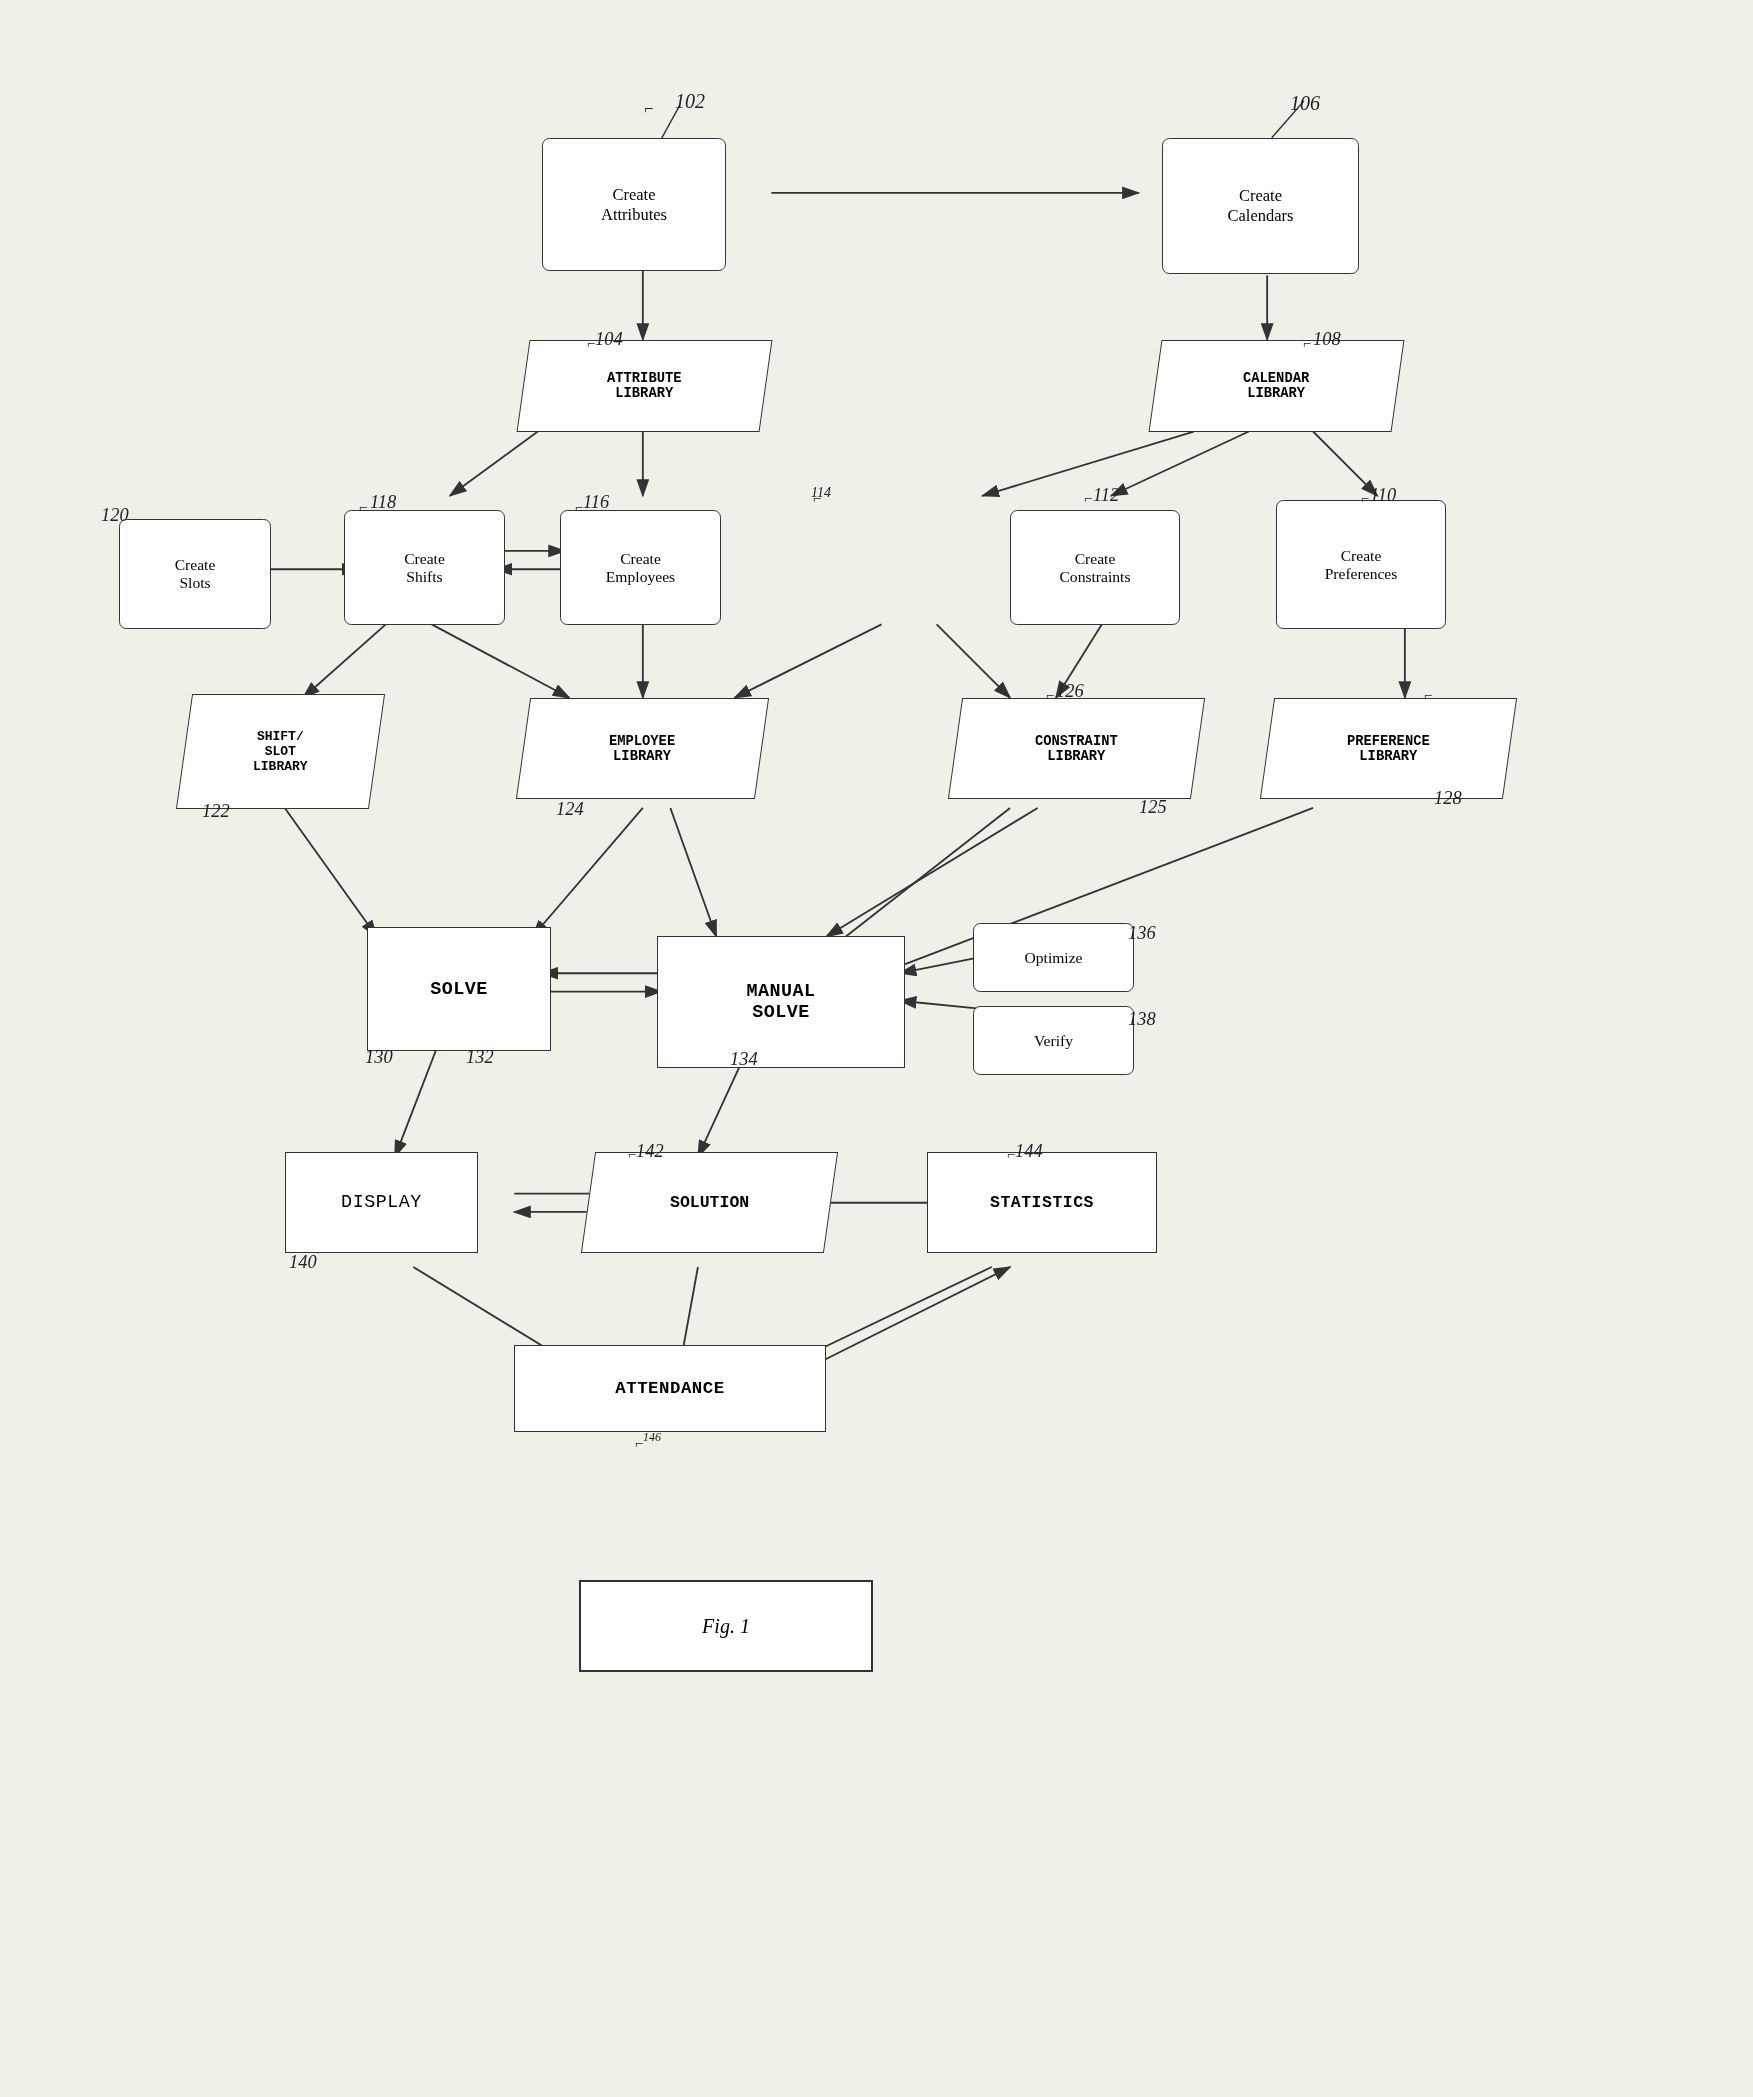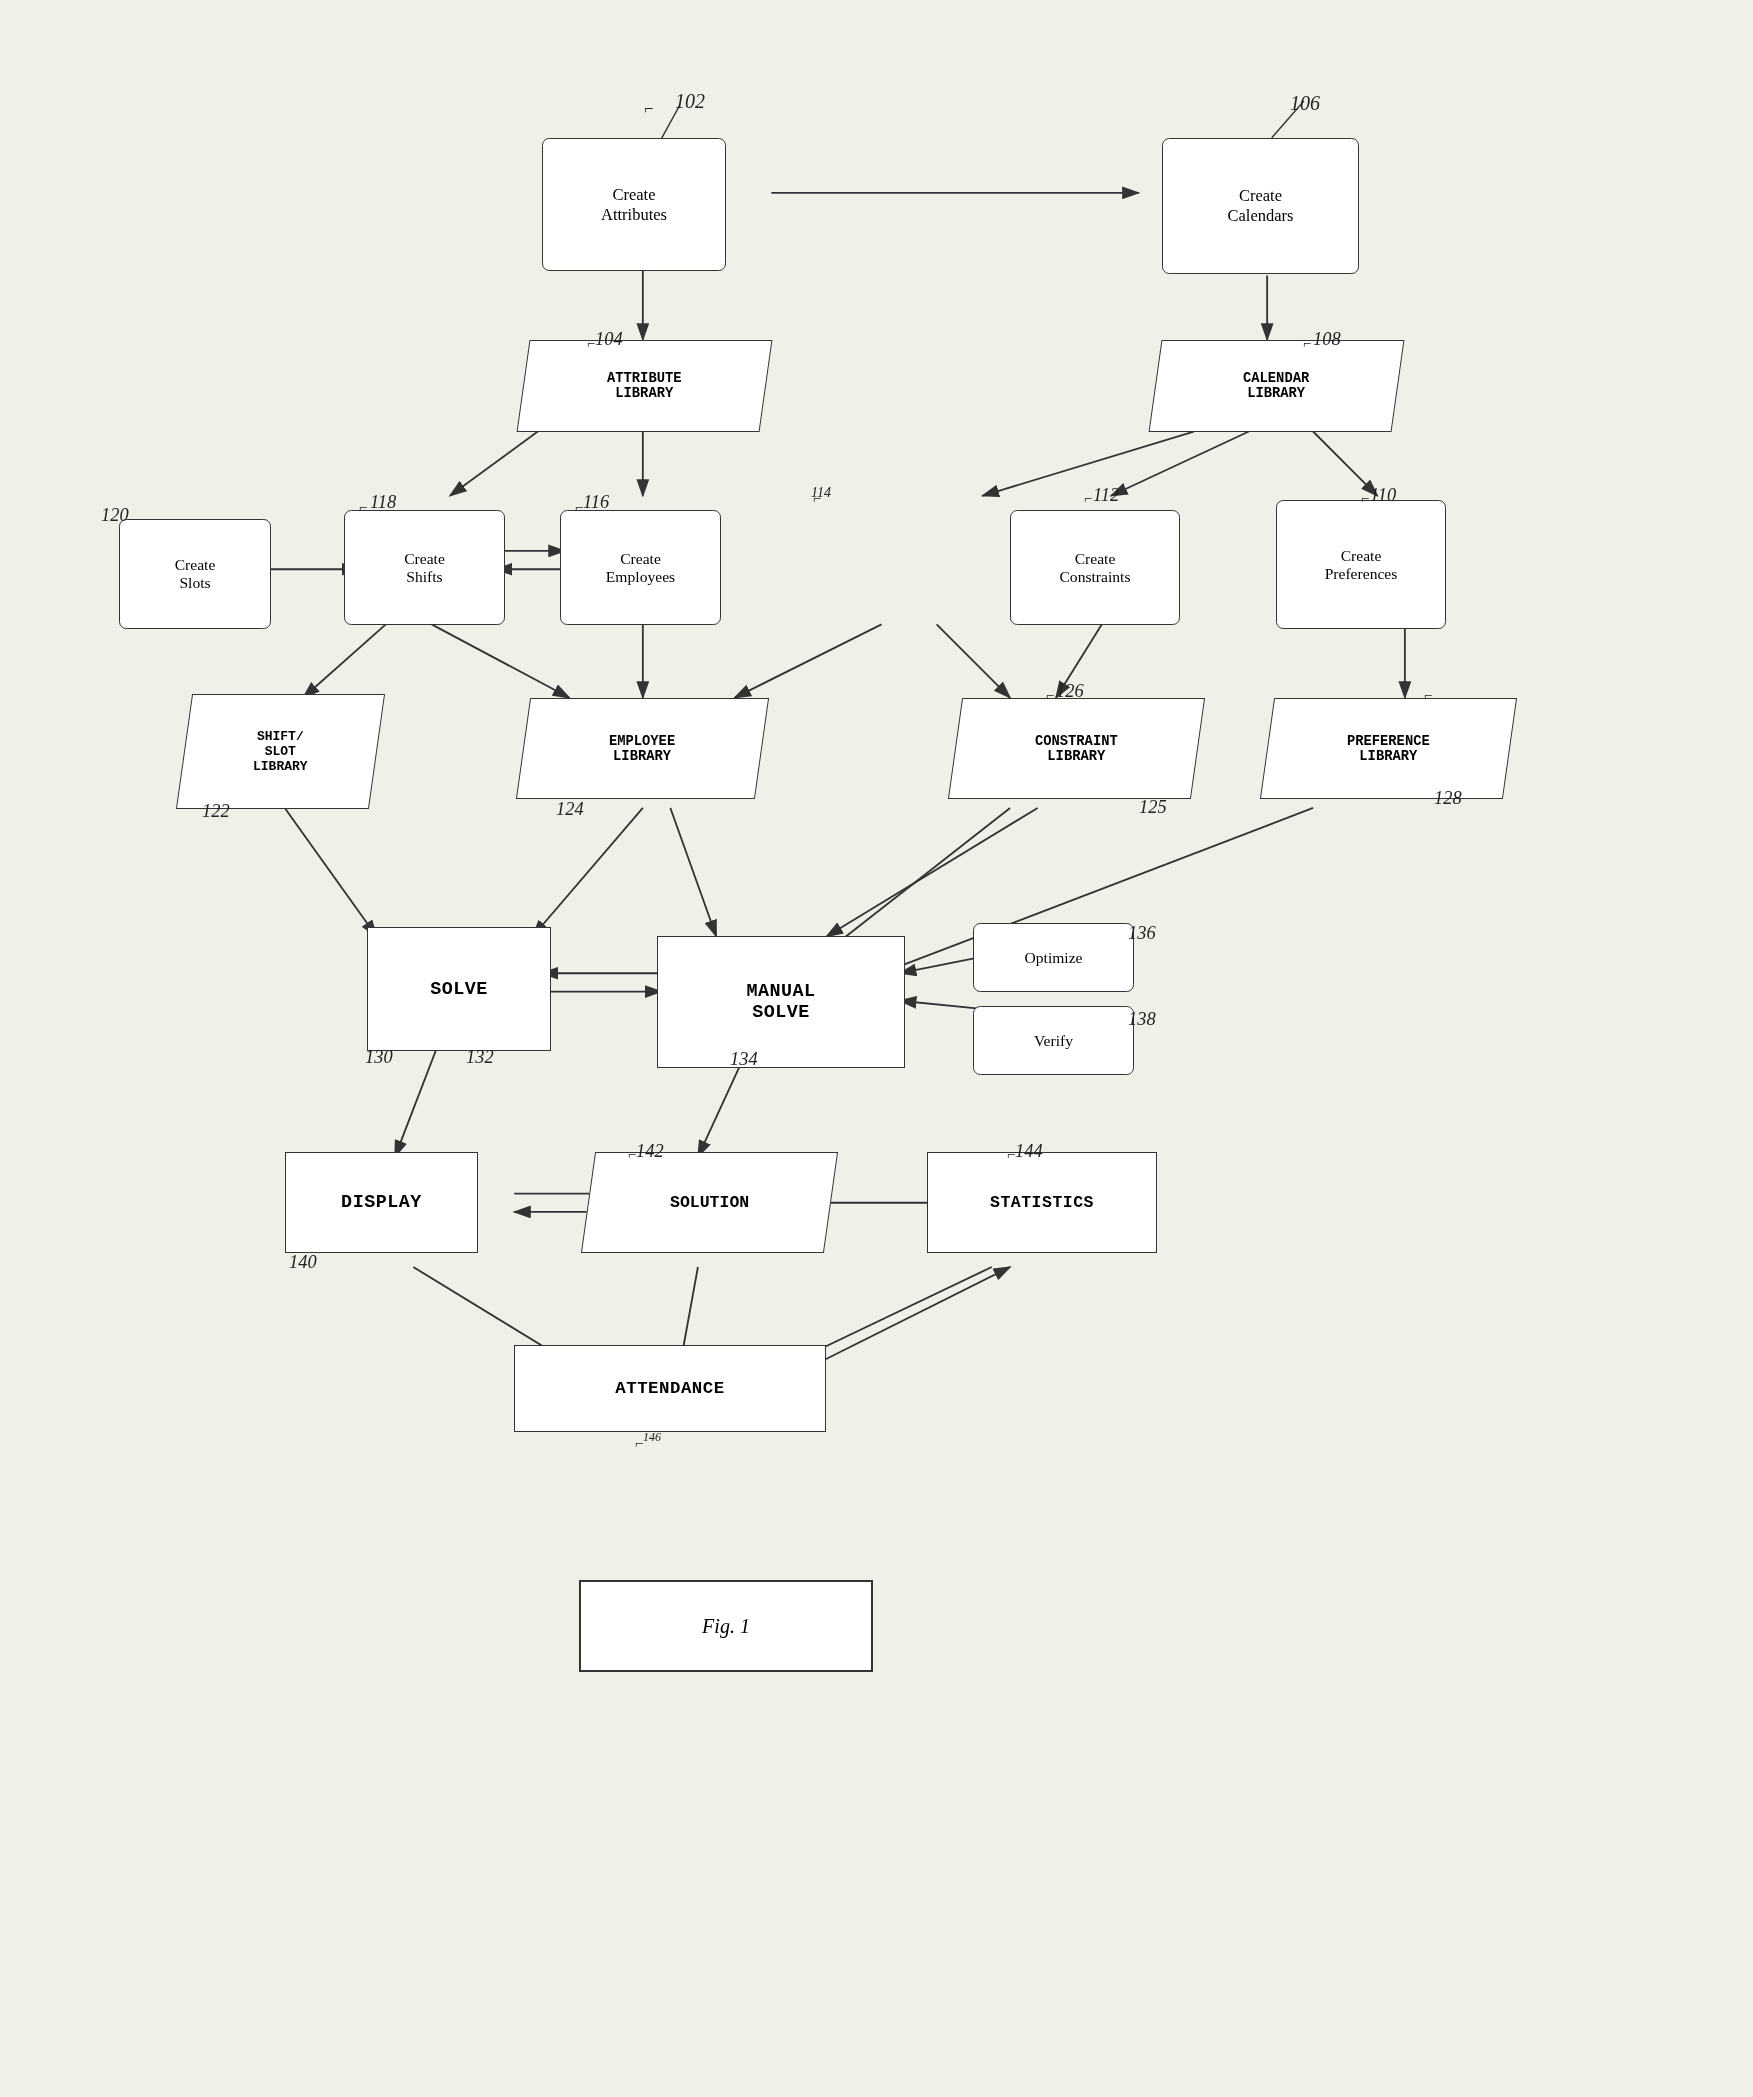--- a/index.html
+++ b/index.html
@@ -294,21 +294,21 @@
   <div class="box-rounded" style="left:973px; top:923px; width:161px; height:69px; font-size:15.6px;">
     <span style="font-family:Georgia,serif;">Optimize</span>
   </div>
   <div class="ref-num" style="left:1128px; top:923px; font-size:18.4px;">136</div>
 
   <div class="box-rounded" style="left:973px; top:1006px; width:161px; height:69px; font-size:15.6px;">
     <span style="font-family:Georgia,serif;">Verify</span>
   </div>
   <div class="ref-num" style="left:1128px; top:1009px; font-size:18.4px;">138</div>
 
-  <div class="box" style="left:285px; top:1152px; width:193px; height:101px; font-size:18.4px; font-weight:bold;">
+  <div class="box" style="left:285px; top:1152px; width:193px; height:101px; font-size:18.4px; font-weight:normal;">
     <span>DISPLAY</span>
   </div>
   <div class="ref-num" style="left:289px; top:1252px; font-size:18.4px;">140</div>
 
   <div class="box-parallelogram" style="left:588px; top:1152px; width:243px; height:101px;">
     <span style="font-size:16.5px; font-weight:bold;">SOLUTION</span>
   </div>
   <div class="ref-num" style="left:636px; top:1141px; font-size:18.4px;">142</div>
   <div class="ref-num" style="left:627px; top:1146px; font-size:14.7px;">⌐</div>
 

